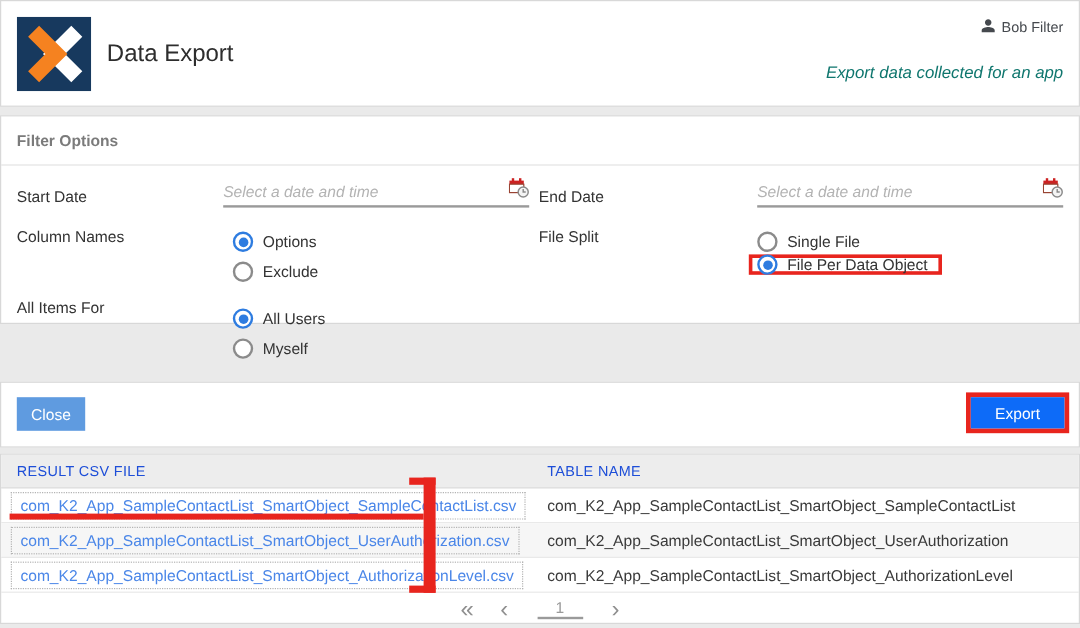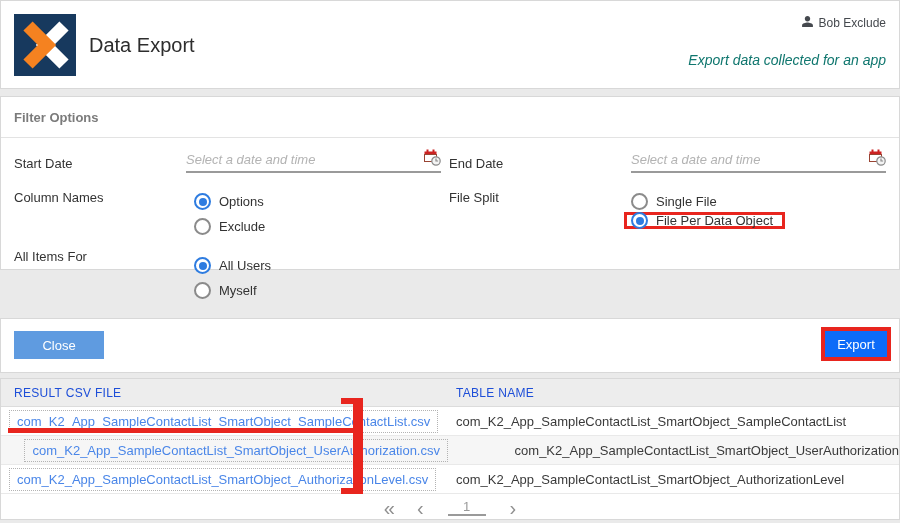--- a/index.html
+++ b/index.html
@@ -27,33 +27,33 @@
   .option { display:flex; align-items:center; height:17px; cursor:pointer; }
   .radio { width:17px; height:17px; border-radius:50%; border:2px solid #8b8b8b; background:#fff; position:relative; flex:0 0 auto; }
   .option.selected .radio { border-color:#2e7ce0; }
   .option.selected .radio::after { content:""; position:absolute; left:2.5px; top:2.5px; width:8px; height:8px; border-radius:50%; background:#2e7ce0; }
   .option .opt-label { margin-left:8px; font-size:13px; color:#333; white-space:nowrap; }
   .option.red-box { border:3px solid #e8251e; margin:-6px 0 -6px -7px; padding:3px 9px 3px 4px; }
 
   
   #actions-card { top:318px; height:55px; }
   .btn { position:absolute; border:none; color:#fff; font-size:13px; font-family:"Liberation Sans",sans-serif; cursor:pointer; }
-  #close-btn { left:13px; top:12px; width:90px; height:28px; background:#5f9be0; }
+  #close-btn { left:13px; top:12px; width:57px; height:28px; background:#5f9be0; }
   #export-wrap { position:absolute; right:8px; top:8px; border:4px solid #e8251e; }
-  #export-btn { position:static; display:block; width:62px; height:26px; background:#0d6bf8; }
+  #export-btn { position:static; display:block; width:78px; height:26px; background:#0d6bf8; }
 
   
   #table-card { top:378px; height:142px; }
   .trow { display:grid; grid-template-columns:447px 1fr; align-items:center; }
   .thead { height:28px; background:#ededed; border-bottom:1px solid #dcdcdc; }
   .th { font-size:12px; color:#1d4ed8; letter-spacing:0.3px; }
   .th:first-child { padding-left:13px; }
   .th:last-child { padding-left:8px; }
   .tr { height:29px; border-bottom:1px solid #e9e9e9; }
-  .tr.alt { background:#f6f6f6;text-align:right; }
+  .tr.alt { background:#f6f6f6; }
   .csv-link { display:inline-block; margin-left:8px; padding:3px 7px; border:1px dotted #b3b3b3; font-size:13px; color:#4a86e8; text-decoration:none; cursor:pointer; white-space:nowrap; }
   .tname { padding-left:8px; font-size:13px; color:#3a3a3a; white-space:nowrap; }
 
   .pagination { height:27px; display:flex; align-items:center; justify-content:center; gap:24px; }
   .pg { color:#8f8f8f; font-size:20px; line-height:1; cursor:pointer; user-select:none; }
   .pg.dbl { letter-spacing:-2px; }
   #page-input { width:38px; border:none; outline:none; border-bottom:2px solid #9a9a9a; text-align:center; font-size:13px; color:#9a9a9a; background:transparent; }
 
   
   .annot { position:absolute; pointer-events:none; }
@@ -71,21 +71,21 @@
       <path d="M14 12 L33 31 L14 50" stroke="#f58220" stroke-width="13" fill="none"></path>
     </svg>
   </div>
   <div class="app-title">Data Export</div>
   <div class="user-box">
     <span>
       <svg width="13" height="13" viewBox="0 0 24 24">
           <path fill="#45494e" d="M12 12c2.8 0 5-2.2 5-5s-2.2-5-5-5-5 2.2-5 5 2.2 5 5 5zm0 2c-3.3 0-10 1.7-10 5v3h20v-3c0-3.3-6.7-5-10-5z"></path>
         </svg>
     </span>
-    <span>Bob Exclude</span>
+    <span>Bob Filter</span>
   </div>
   <div class="header-subtitle">Export data collected for an app</div>
 </div>
 
 <div class="card" id="filter-card">
   <div class="section-header">
     <span class="section-title">Filter Options</span>
   </div>
 
   <div class="flabel" style="left:13px; top:59px;">Start Date</div>

